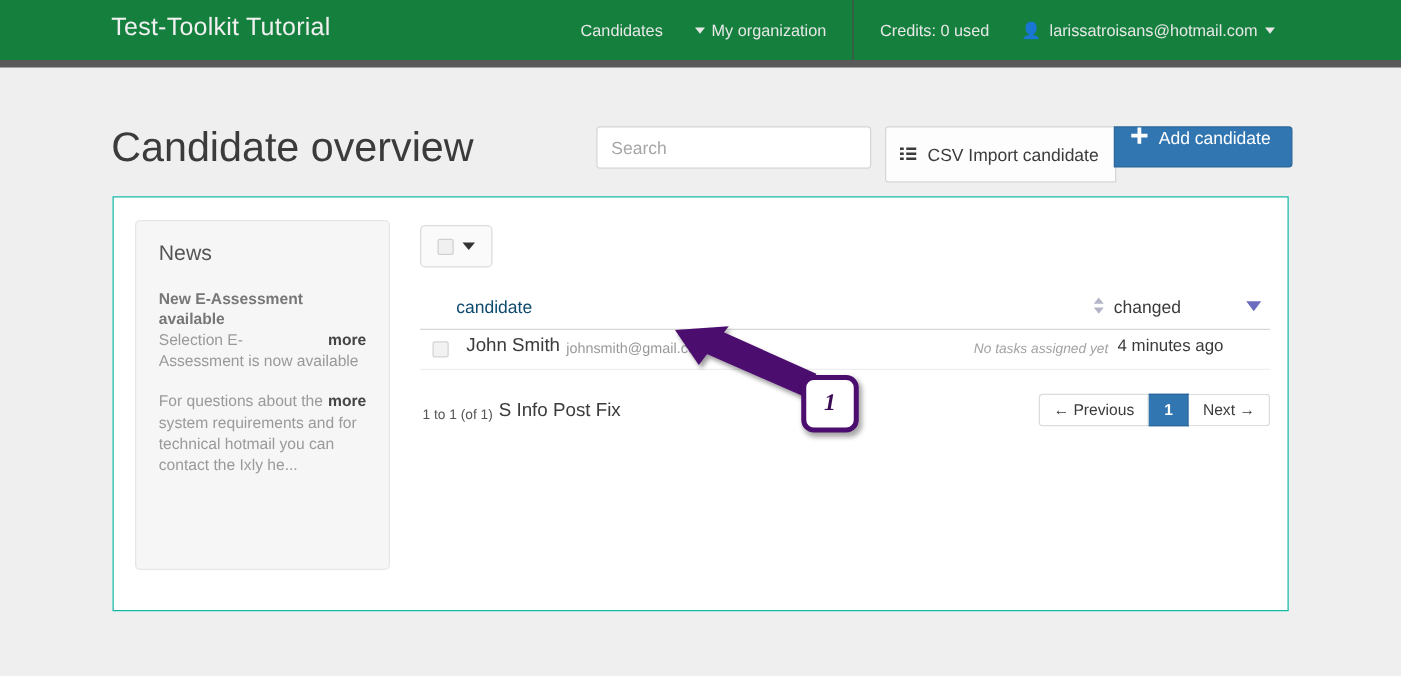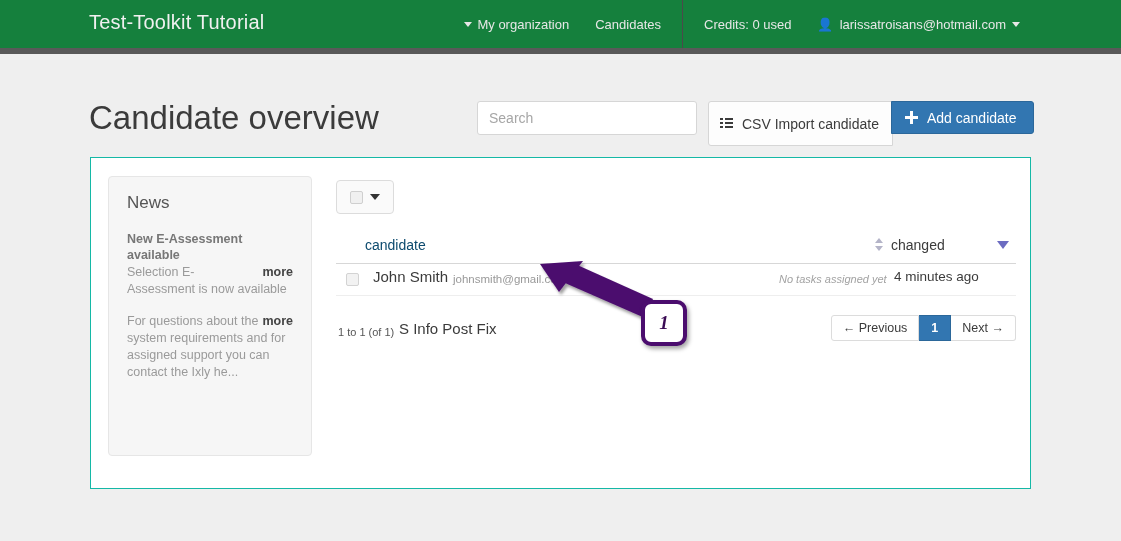--- a/index.html
+++ b/index.html
@@ -76,21 +76,21 @@
     position: absolute; left: 708px; top: 101px;
     height: 45px; padding: 0 13px 0 11px;
     background: #fdfdfd; border: 1px solid #d6d6d6; border-radius: 3px 0 0 3px;
     display: flex; align-items: center; gap: 9px;
     font-size: 14px; color: #3b3b3b; white-space: nowrap; cursor: pointer;
   }
   .btn-add {
     position: absolute; left: 891px; top: 101px;
     height: 33px; padding: 0 16px 0 13px;
     background: #3276b1; border: 1px solid #2b679a; border-radius: 0 3px 3px 0;
-    display: flex; align-items: center; gap: 9px;
+    display: flex; align-items: flex-start; gap: 9px;
     font-size: 14px; color: #fff; white-space: nowrap; cursor: pointer;
   }
   .list-icon { display: inline-block; width: 13px; height: 11px; position: relative; }
   .list-icon i {
     position: absolute; left: 0; height: 2px; background: #3b3b3b; display: block;
   }
   .list-icon i.d { width: 3px; }
   .list-icon i.l { left: 5px; width: 8px; }
   .plus-icon {
     display: inline-block; width: 13px; height: 13px; position: relative;
@@ -250,25 +250,25 @@
     box-shadow: 2px 3px 4px rgba(0,0,0,.35);
   }
 </style>
 </head>
 <body>
 
 <div class="navbar">
   <div class="brand">Test-Toolkit Tutorial</div>
   <div class="nav-right">
     <a class="nav-link">
+      <span>Candidates</span>
+    </a>
+    <a class="nav-link">
       <span class="nav-caret-left"></span>
       <span>My organization</span>
-    </a>
-    <a class="nav-link">
-      <span>Candidates</span>
     </a>
     <div class="nav-divider"></div>
     <a class="nav-link">
       <span>Credits: 0 used</span>
     </a>
     <a class="nav-link">
       <span class="user-glyph">👤</span>
       <span>larissatroisans@hotmail.com</span>
       <span class="nav-caret-right"></span>
     </a>
@@ -306,21 +306,21 @@
       <div class="news-head">New E-Assessment available</div>
       <div class="news-body">
         <a class="news-more">more</a>
         <span>Selection E-Assessment is now available</span>
       </div>
     </div>
 
     <div class="news-item">
       <div class="news-body">
         <a class="news-more">more</a>
-        <span>For questions about the system requirements and for assigned support you can contact the Ixly he...</span>
+        <span>For questions about the system requirements and for technical hotmail you can contact the Ixly he...</span>
       </div>
     </div>
   </div>
 
   <div class="table-area">
 
     <div class="bulk-btn">
       <span class="bulk-check"></span>
       <span class="bulk-caret"></span>
     </div>

